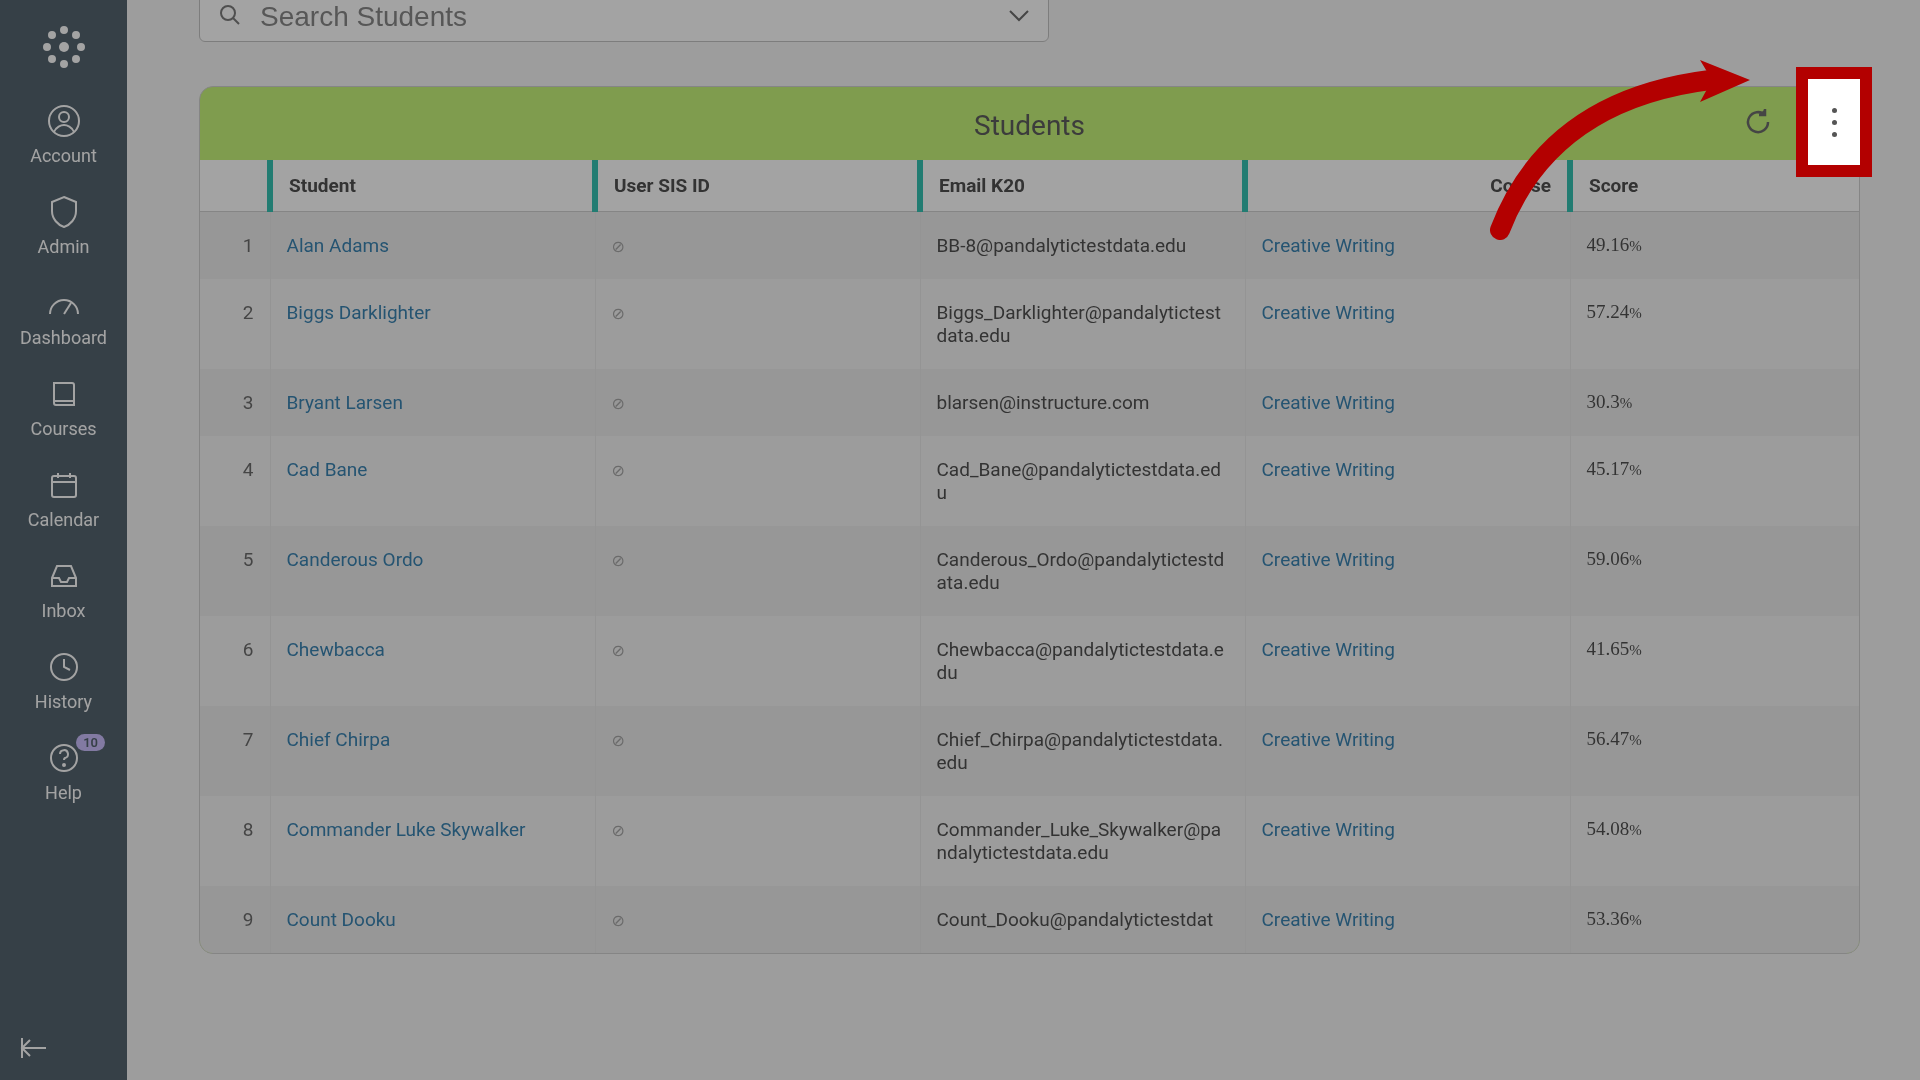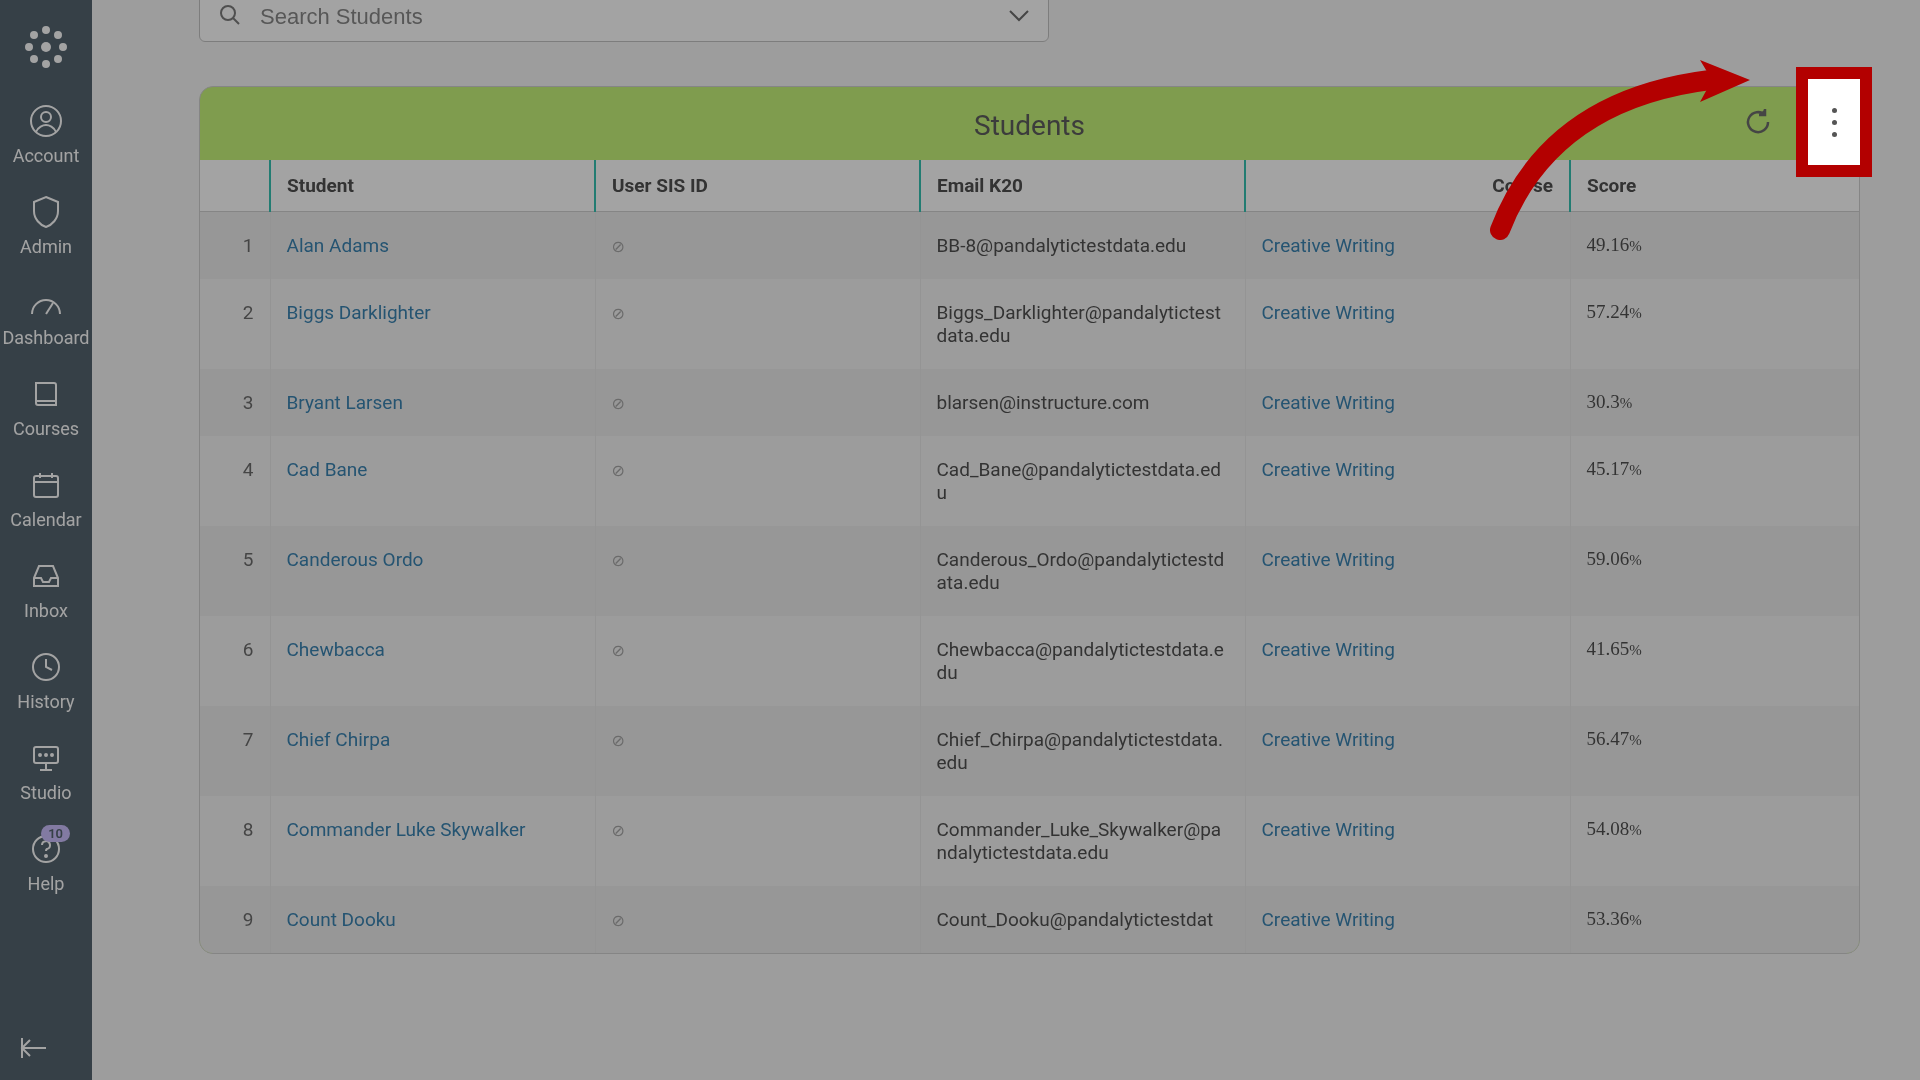--- a/index.html
+++ b/index.html
@@ -10,21 +10,21 @@
   overflow: hidden;
   background: #f5f5f5;
   position: relative;
 }
 
 
 .sidebar {
   position: fixed;
   left: 0;
   top: 0;
-  width: 92px;
+  width: 127px;
   height: 100%;
   background: #394B58;
   display: flex;
   flex-direction: column;
   color: #fff;
   z-index: 10;
   padding-top: 10px;
 }
 .sidebar-logo {
   display: flex;
@@ -87,21 +87,21 @@
   display: flex;
   align-items: center;
   padding: 0 18px;
   background: #fff;
 }
 .search-box .icon { margin-right: 18px; }
 .search-box input {
   border: none;
   outline: none;
   flex: 1;
-  font-size: 22px;
+  font-size: 28px;
   color: #4d7c0f;
   background: transparent;
 }
 .search-box .chevron { color: #555; }
 
 
 .toolbar-right {
   position: absolute;
   top: 75px;
   right: 48px;
@@ -164,21 +164,21 @@
   width: 100%;
   border-collapse: collapse;
   font-size: 19px;
 }
 thead th {
   text-align: left;
   font-weight: 700;
   color: #333;
   padding: 14px 16px;
   border-bottom: 1px solid #c9c9c9;
-  border-left: 2px solid #14b8a6;
+  border-left: 6px solid #14b8a6;
   background: #fff;
 }
 thead th:first-child { border-left: none; width: 70px; }
 thead th:nth-child(2) { width: 325px; }
 thead th:nth-child(3) { width: 325px; }
 thead th:nth-child(4) { width: 325px; }
 thead th:nth-child(5) { width: 325px; text-align: right; }
 tbody td {
   padding: 22px 16px;
   vertical-align: top;
@@ -292,33 +292,20 @@
         <span class="icon">
           <svg width="32" height="32" viewBox="0 0 32 32" stroke="#fff" stroke-width="2" fill="none">
             <circle cx="16" cy="16" r="13"></circle>
             <polyline points="16,8 16,16 22,19"></polyline>
           </svg>
         </span>
         <span>History</span>
       </div>
       <div class="sidebar-item">
         <span class="icon">
-          <svg width="32" height="30" viewBox="0 0 32 30" stroke="#fff" stroke-width="2" fill="none">
-            <rect x="4" y="4" width="24" height="16" rx="2"></rect>
-            <circle cx="10" cy="12" r="1" fill="#fff"></circle>
-            <circle cx="16" cy="12" r="1" fill="#fff"></circle>
-            <circle cx="22" cy="12" r="1" fill="#fff"></circle>
-            <line x1="16" y1="20" x2="16" y2="26"></line>
-            <line x1="10" y1="27" x2="22" y2="27"></line>
-          </svg>
-        </span>
-        <span>Studio</span>
-      </div>
-      <div class="sidebar-item">
-        <span class="icon">
           <svg width="32" height="32" viewBox="0 0 32 32" stroke="#fff" stroke-width="2" fill="none">
             <circle cx="16" cy="16" r="13"></circle>
             <path d="M12 12a4 4 0 1 1 5 4c-1 .5-1 1-1 2"></path>
             <circle cx="16" cy="23" r="1" fill="#fff"></circle>
           </svg>
         </span>
         <span class="badge">10</span>
         <span>Help</span>
       </div>
     </div>

